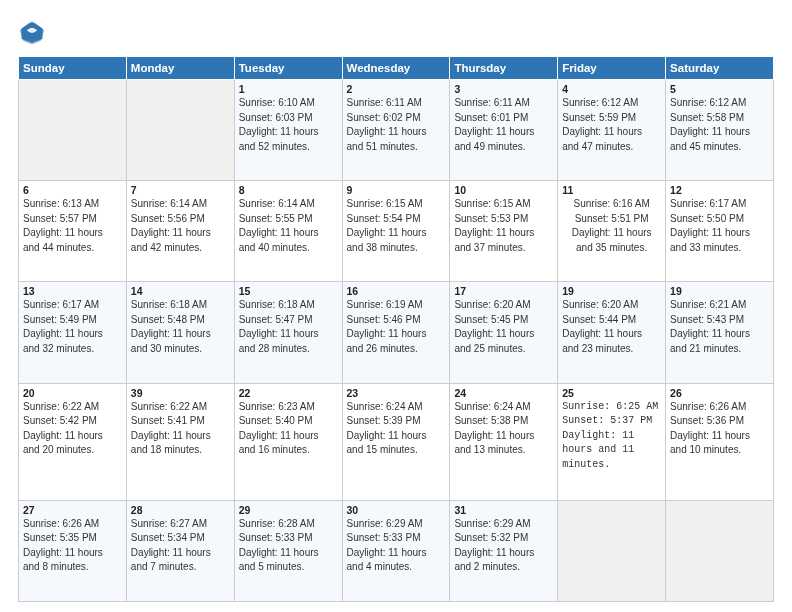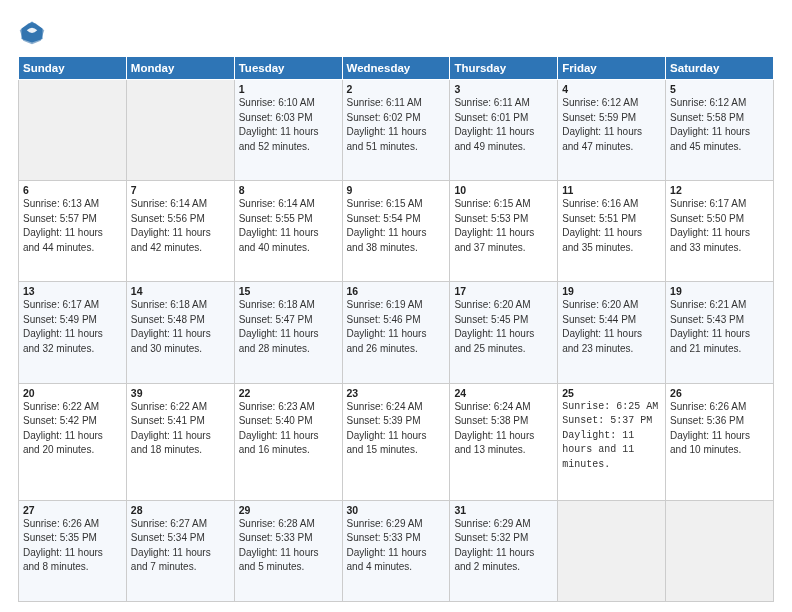--- a/index.html
+++ b/index.html
@@ -193,21 +193,21 @@
 Daylight: 11 hours and 38 minutes.</div>
           </td>
           <td>
             <span class="day-number">10</span>
             <div class="day-info" style="white-space: pre-line;">Sunrise: 6:15 AM
 Sunset: 5:53 PM
 Daylight: 11 hours and 37 minutes.</div>
           </td>
           <td>
             <span class="day-number">11</span>
-            <div class="day-info" style="white-space: pre-line;">Sunrise: 6:16 AM
+            <div class="day-info" style="white-space: pre-line; text-align: center;">Sunrise: 6:16 AM
 Sunset: 5:51 PM
 Daylight: 11 hours and 35 minutes.</div>
           </td>
           <td>
             <span class="day-number">12</span>
             <div class="day-info" style="white-space: pre-line;">Sunrise: 6:17 AM
 Sunset: 5:50 PM
 Daylight: 11 hours and 33 minutes.</div>
           </td>
         </tr>

